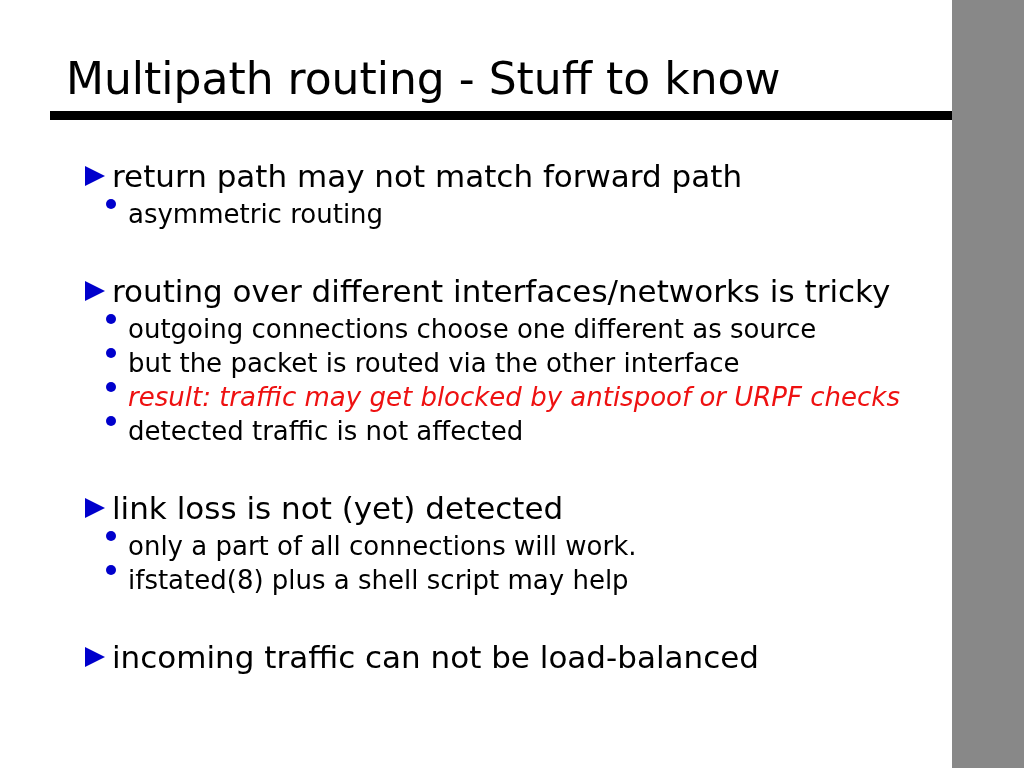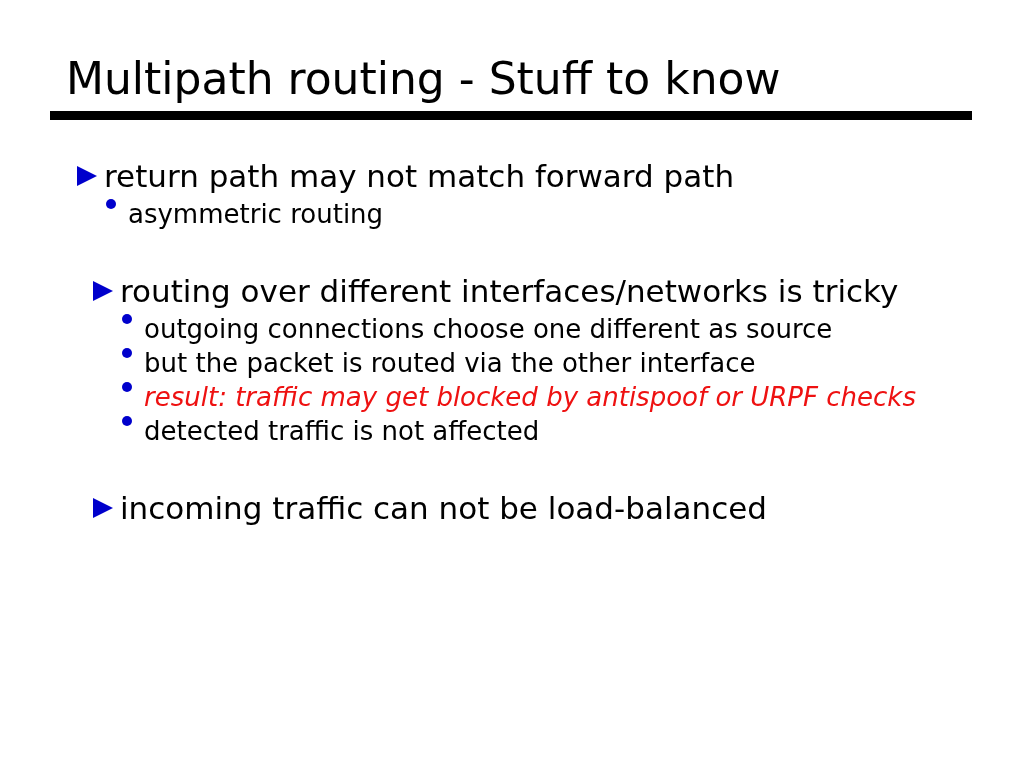--- a/index.html
+++ b/index.html
@@ -9,21 +9,21 @@
     --highlight-red:#ee1111;
     --rule-black:#000000;
   }
   html,body{margin:0;padding:0;}
   body{
     font-family:"DejaVu Sans","Liberation Sans",sans-serif;
     background:#888;
   }
   .slide{
     position:relative;
-    width:1024px;
+    width:952px;
     height:768px;
     background:var(--background);
     overflow:hidden;
   }
   .title{
     position:absolute;
     left:66px;
     top:54px;
     font-size:44px;
     line-height:1.15;
@@ -38,25 +38,26 @@
     height:9px;
     background:var(--rule-black);
   }
   .content{
     position:absolute;
     left:0;
     top:153px;
     width:1024px;
   }
   .group{margin:0;}
-  .group + .group{margin-top:35px;margin-left:16px;}
+  .group + .group{margin-top:35px;}
   .heading-row{
     display:flex;
     align-items:center;
     height:46px;
+    padding-left:8px;
   }
   .tri{
     width:0;height:0;
     margin-left:77px;
     border-left:20px solid var(--bullet-blue);
     border-top:10px solid transparent;
     border-bottom:10px solid transparent;
     flex:0 0 auto;
   }
   .heading-text{
@@ -122,20 +123,34 @@
       <div class="sub-row">
         <span class="dot"></span>
         <span class="sub-text red">result: traffic may get blocked by antispoof or URPF checks</span>
       </div>
       <div class="sub-row">
         <span class="dot"></span>
         <span class="sub-text">detected traffic is not affected</span>
       </div>
     </div>
 
+    <div class="group">
+      <div class="heading-row">
+        <span class="tri"></span>
+        <span class="heading-text">link loss is not (yet) detected</span>
+      </div>
+      <div class="sub-row">
+        <span class="dot"></span>
+        <span class="sub-text">only a part of all connections will work.</span>
+      </div>
+      <div class="sub-row">
+        <span class="dot"></span>
+        <span class="sub-text">ifstated(8) plus a shell script may help</span>
+      </div>
+    </div>
 
     <div class="group">
       <div class="heading-row">
         <span class="tri"></span>
         <span class="heading-text">incoming traffic can not be load-balanced</span>
       </div>
     </div>
 
   </div>
 </div>

